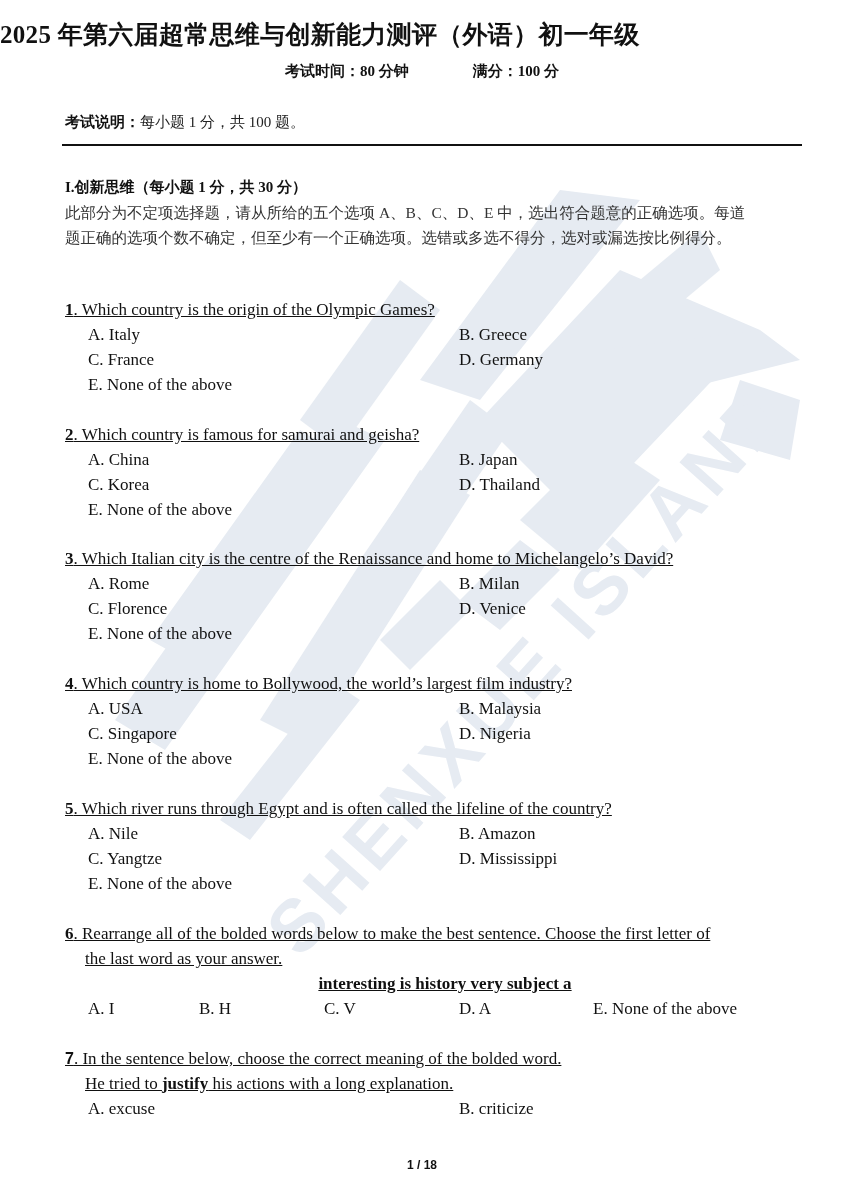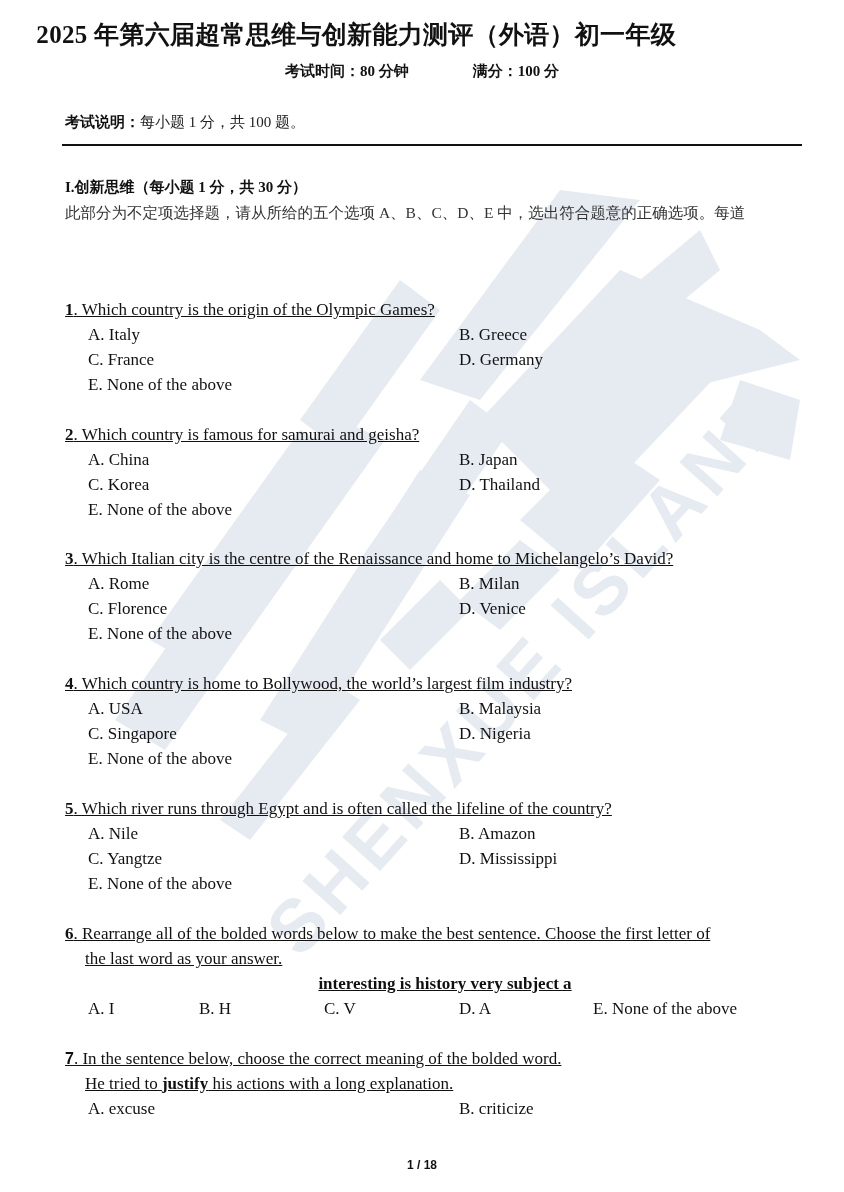--- a/index.html
+++ b/index.html
@@ -1,20 +1,20 @@
 <!DOCTYPE html>
 <html><head>
 <meta charset="utf-8">
 <style>
   html, body { margin: 0; padding: 0; background: #ffffff; }
   body { width: 844px; height: 1192px; position: relative; overflow: hidden;
          font-family: "Liberation Serif", "DejaVu Serif", serif; color: #111; }
   .watermark { position: absolute; left: 0; top: 0; width: 844px; height: 1192px; z-index: 0; pointer-events: none; }
   .page { position: absolute; left: 0; top: 0; width: 844px; height: 1192px; z-index: 1; }
-  .title { position: absolute; top: 18px; left: 0; width: 676px; text-align: right;
+  .title { position: absolute; top: 18px; left: 0; width: 676px; text-align: left;
            font-size: 25px; font-weight: bold; color: #111; letter-spacing: 0.3px; }
   .meta { position: absolute; top: 62px; left: 0; width: 844px; text-align: center;
           font-size: 15px; font-weight: bold; color: #111; }
   .meta span { display: inline-block; }
   .meta .gap { width: 64px; }
   .exam-note { position: absolute; top: 113px; left: 65px; font-size: 15px; color: #222; }
   .exam-note b { font-weight: bold; color: #111; }
   .rule { position: absolute; top: 144px; left: 62px; width: 740px; height: 2px; background: #111; }
   .section { position: absolute; top: 175px; left: 65px; width: 740px; }
   .section .h { font-size: 15px; font-weight: bold; line-height: 25px; color: #111; }
@@ -69,20 +69,21 @@
 
   <div class="exam-note">
     <b>考试说明：</b><span>每小题 1 分，共 100 题。</span>
   </div>
 
   <div class="rule"></div>
 
   <div class="section">
     <div class="h">I.创新思维（每小题 1 分，共 30 分）</div>
     <div class="desc">此部分为不定项选择题，请从所给的五个选项 A、B、C、D、E 中，选出符合题意的正确选项。每道</div>
+    <div class="desc">题正确的选项个数不确定，但至少有一个正确选项。选错或多选不得分，选对或漏选按比例得分。</div>
   </div>
 
   <div class="q" style="top:297px">
     <div><span class="num">1</span><span>. Which country is the origin of the Olympic Games?</span></div>
     <div class="opts">
       <span class="opt col-l r1">A. Italy</span>
       <span class="opt col-r r1">B. Greece</span>
       <span class="opt col-l r2">C. France</span>
       <span class="opt col-r r2">D. Germany</span>
       <span class="opt col-l r3">E. None of the above</span>

